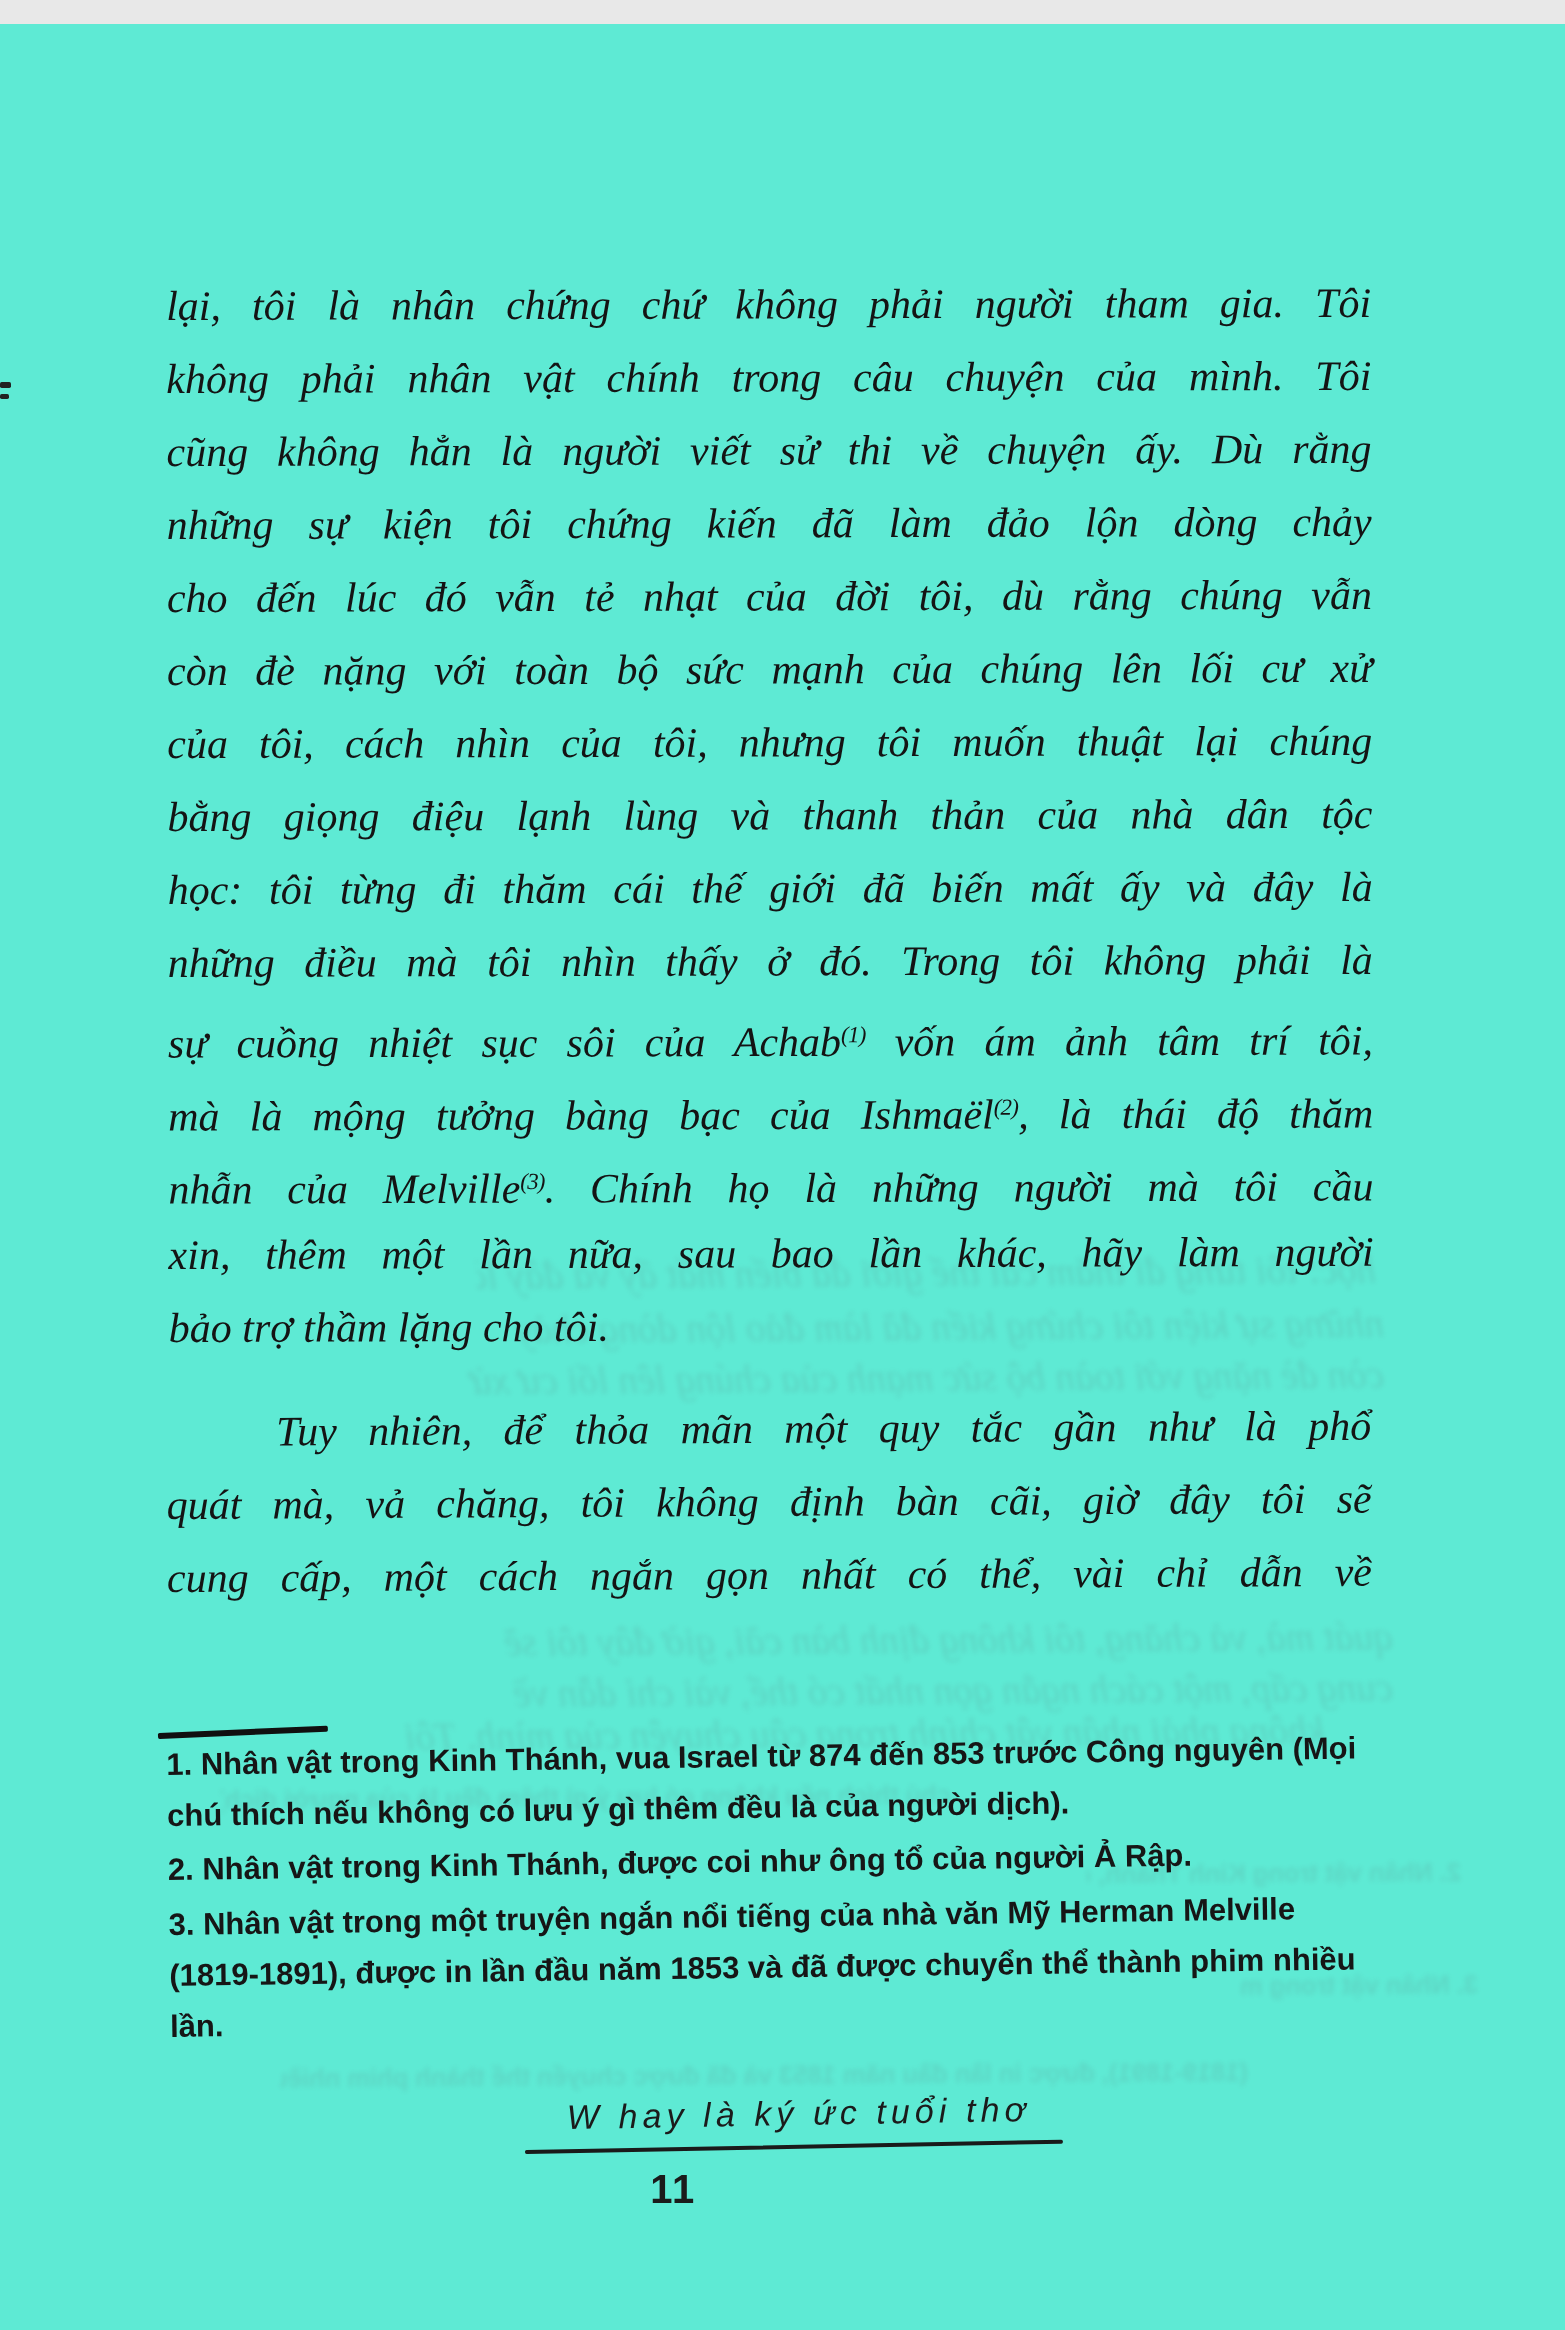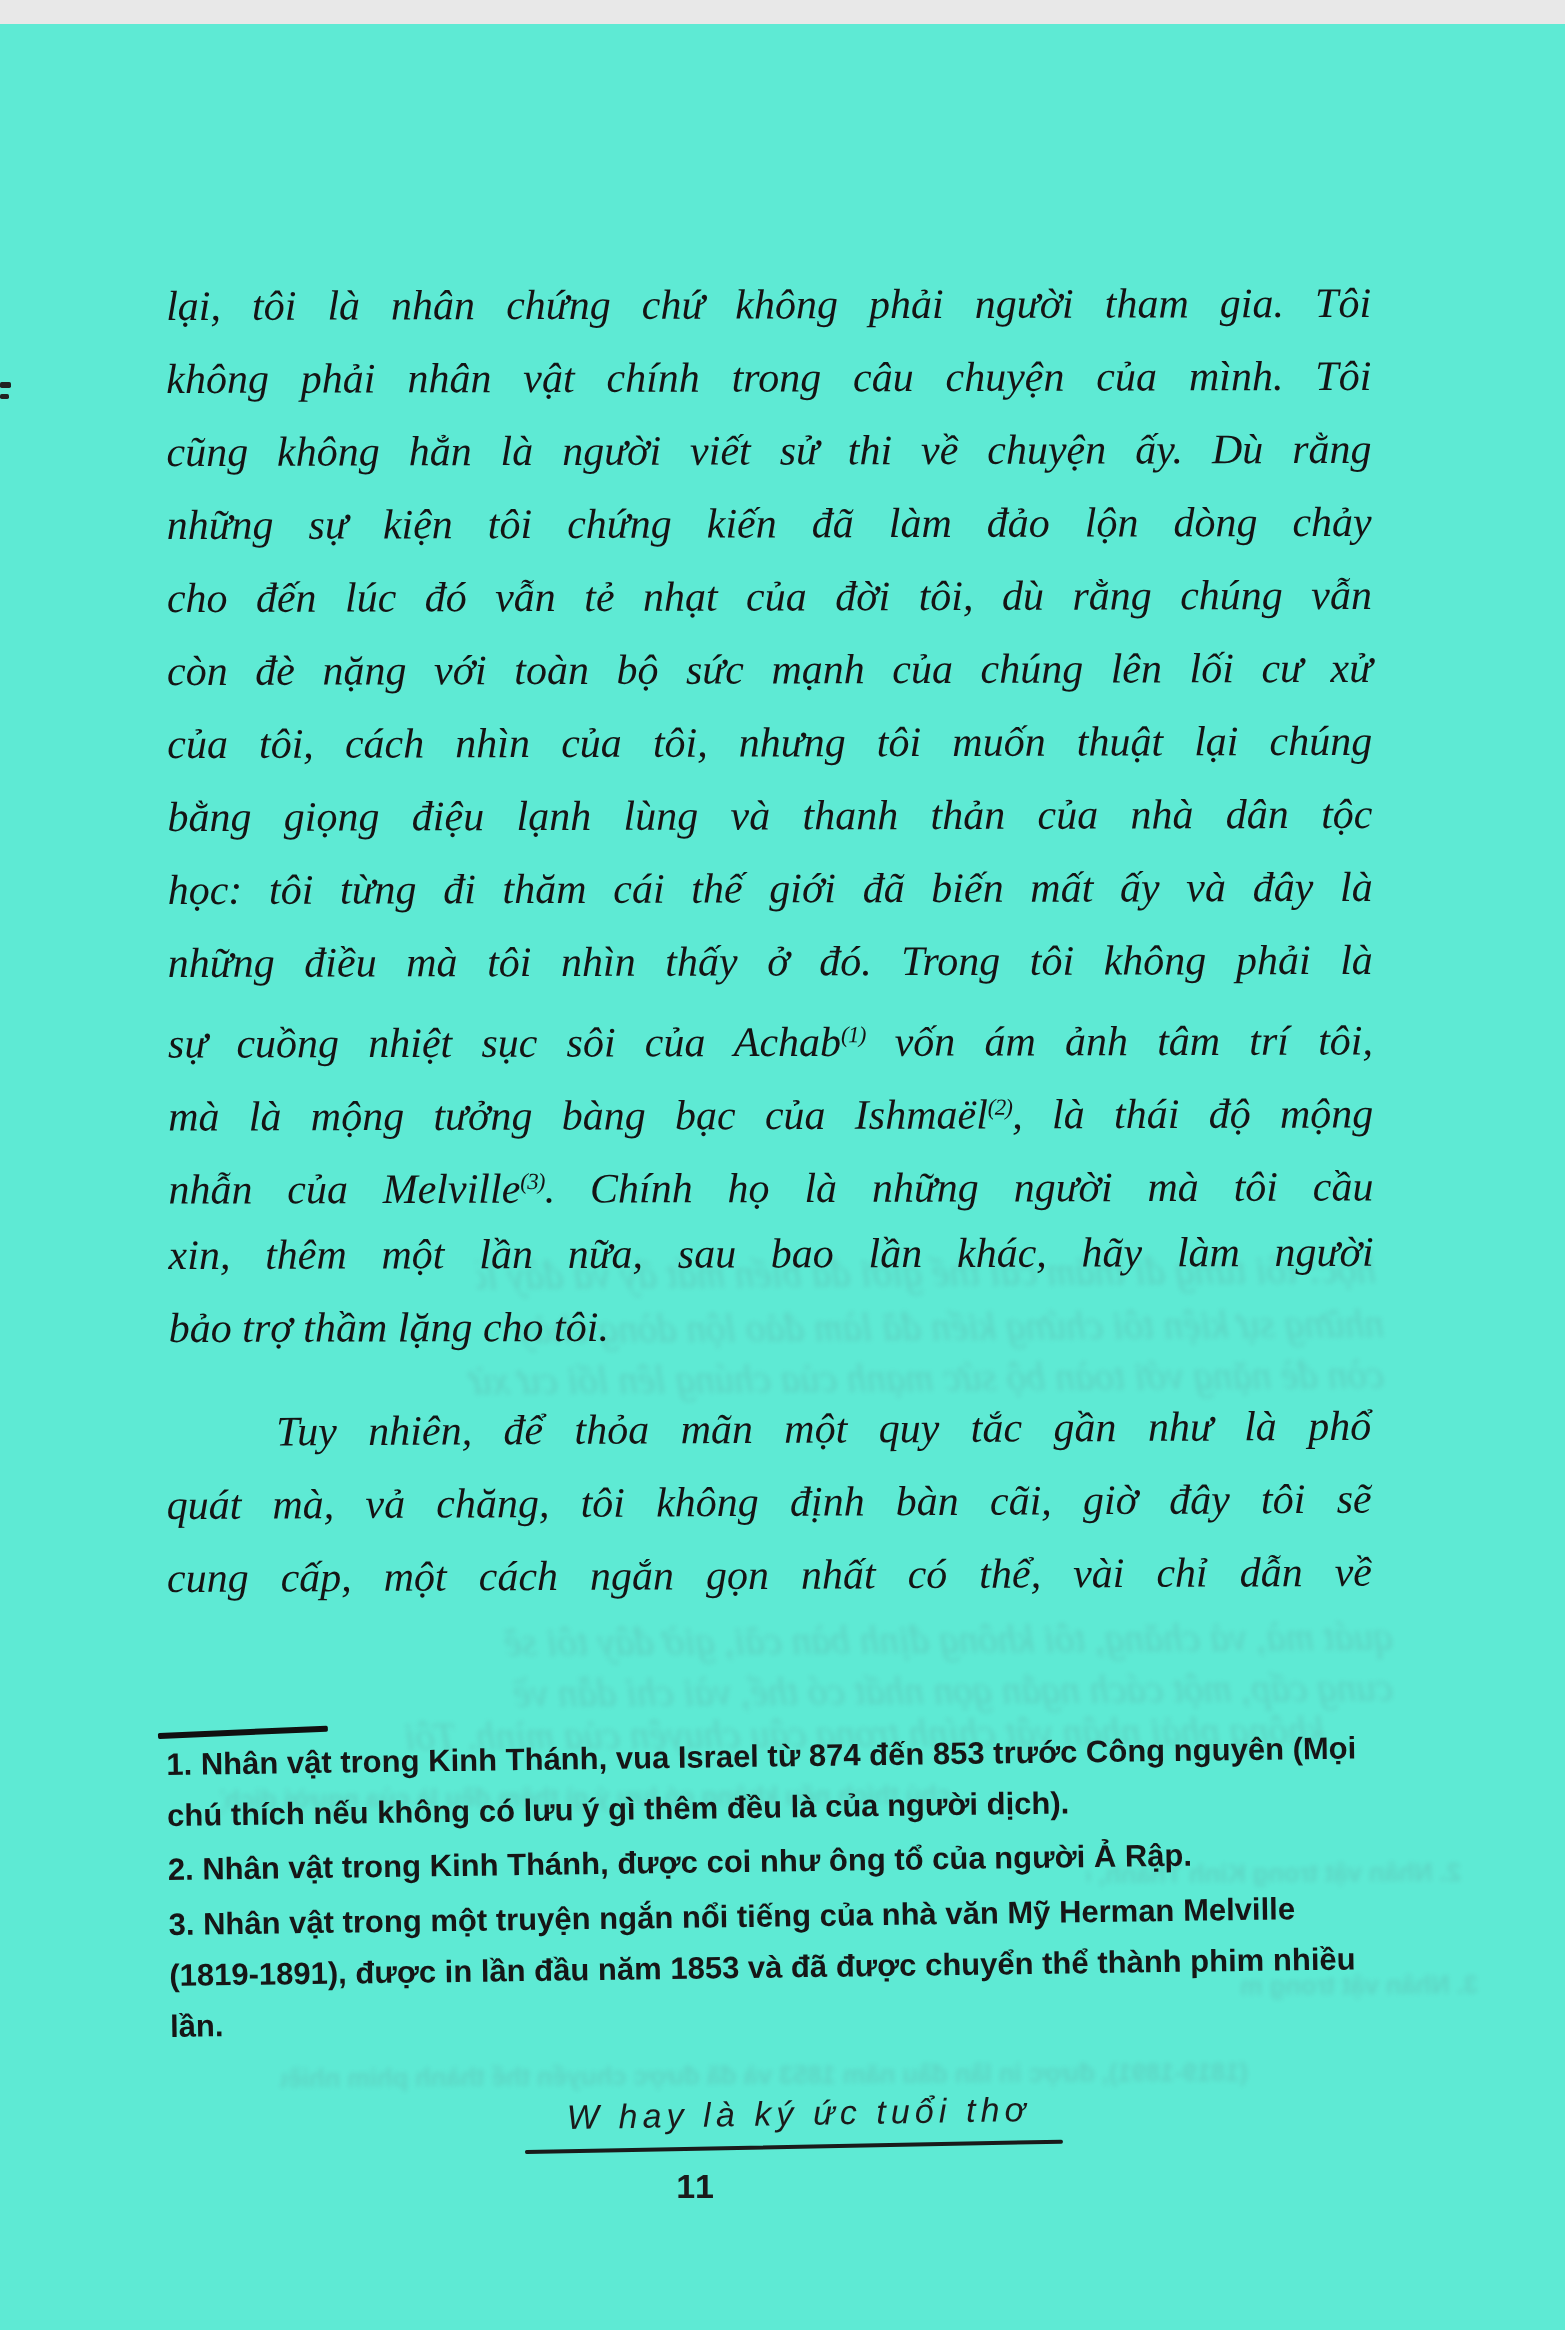--- a/index.html
+++ b/index.html
@@ -61,23 +61,23 @@
     text-align:center;color:#1b1b1b;
     transform:rotate(-1deg);transform-origin:center;
     white-space:nowrap;
   }
   .footer-rule{
     position:absolute;left:525px;top:2126px;width:538px;height:4.2px;
     background:#1a1a1a;border-radius:1.7px;
     transform:rotate(-1.1deg);transform-origin:left center;
   }
   .page-number{
-    position:absolute;left:645px;top:2143px;width:102px;
+    position:absolute;left:622px;top:2143px;width:102px;
     font-family:"Liberation Sans","DejaVu Sans",sans-serif;
-    font-weight:bold;font-size:34px;letter-spacing:1.7px;
+    font-weight:bold;font-size:40px;letter-spacing:1.7px;
     text-align:center;color:#1b1b1b;
   }
   
   .ghost{
     position:absolute;
     font-style:italic;
     font-size:39px;line-height:44px;height:48px;
     color:#565a60;
     opacity:0.15;
     filter:blur(2.5px);
@@ -117,21 +117,21 @@
     <div class="bl">không phải nhân vật chính trong câu chuyện của mình. Tôi</div>
     <div class="bl">cũng không hẳn là người viết sử thi về chuyện ấy. Dù rằng</div>
     <div class="bl">những sự kiện tôi chứng kiến đã làm đảo lộn dòng chảy</div>
     <div class="bl">cho đến lúc đó vẫn tẻ nhạt của đời tôi, dù rằng chúng vẫn</div>
     <div class="bl">còn đè nặng với toàn bộ sức mạnh của chúng lên lối cư xử</div>
     <div class="bl">của tôi, cách nhìn của tôi, nhưng tôi muốn thuật lại chúng</div>
     <div class="bl">bằng giọng điệu lạnh lùng và thanh thản của nhà dân tộc</div>
     <div class="bl">học: tôi từng đi thăm cái thế giới đã biến mất ấy và đây là</div>
     <div class="bl">những điều mà tôi nhìn thấy ở đó. Trong tôi không phải là</div>
     <div class="bl"><span>sự cuồng nhiệt sục sôi của Achab</span><span class="sup">(1)</span><span> vốn ám ảnh tâm trí tôi,</span></div>
-    <div class="bl"><span>mà là mộng tưởng bàng bạc của Ishmaël</span><span class="sup">(2)</span><span>, là thái độ mộng</span></div>
+    <div class="bl"><span>mà là mộng tưởng bàng bạc của Ishmaël</span><span class="sup">(2)</span><span>, là thái độ thăm</span></div>
     <div class="bl"><span>nhẫn của Melville</span><span class="sup">(3)</span><span>. Chính họ là những người mà tôi cầu</span></div>
     <div class="bl">xin, thêm một lần nữa, sau bao lần khác, hãy làm người</div>
     <div class="bl lastline">bảo trợ thầm lặng cho tôi.</div>
   </div>
 
   <div class="textblock p2">
     <div class="bl indent">Tuy nhiên, để thỏa mãn một quy tắc gần như là phổ</div>
     <div class="bl">quát mà, vả chăng, tôi không định bàn cãi, giờ đây tôi sẽ</div>
     <div class="bl">cung cấp, một cách ngắn gọn nhất có thể, vài chỉ dẫn về</div>
   </div>

